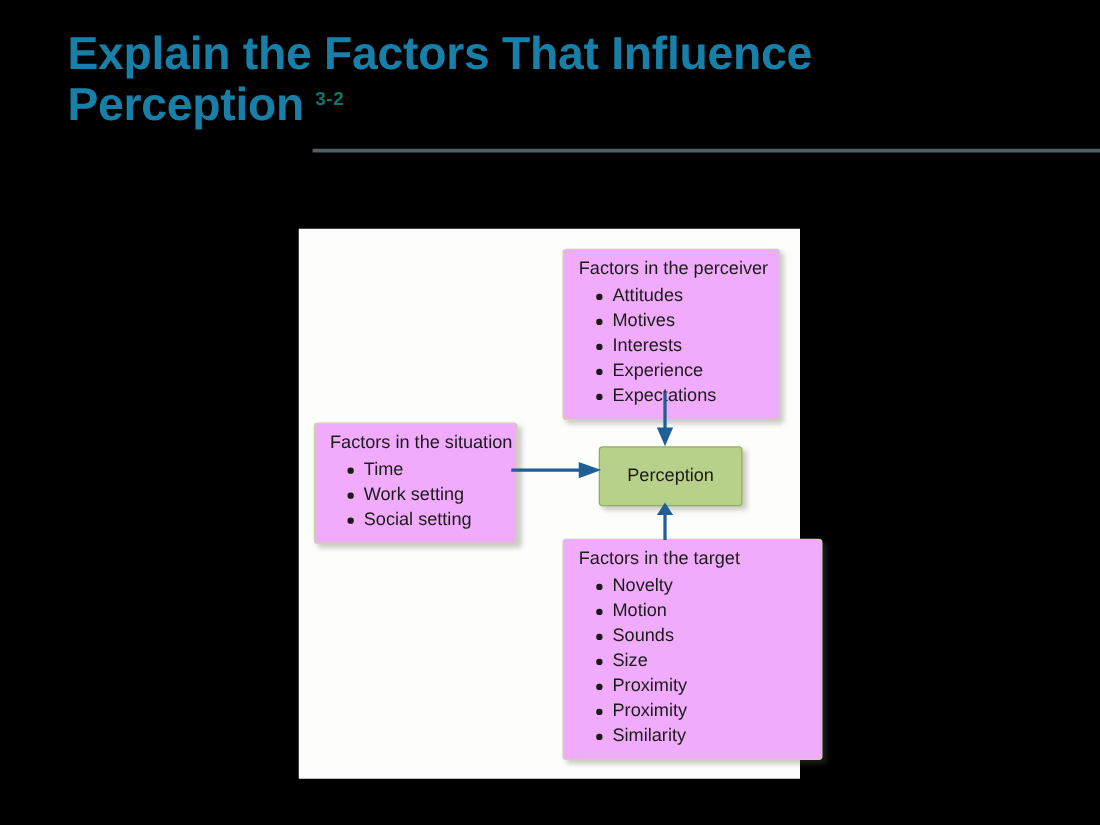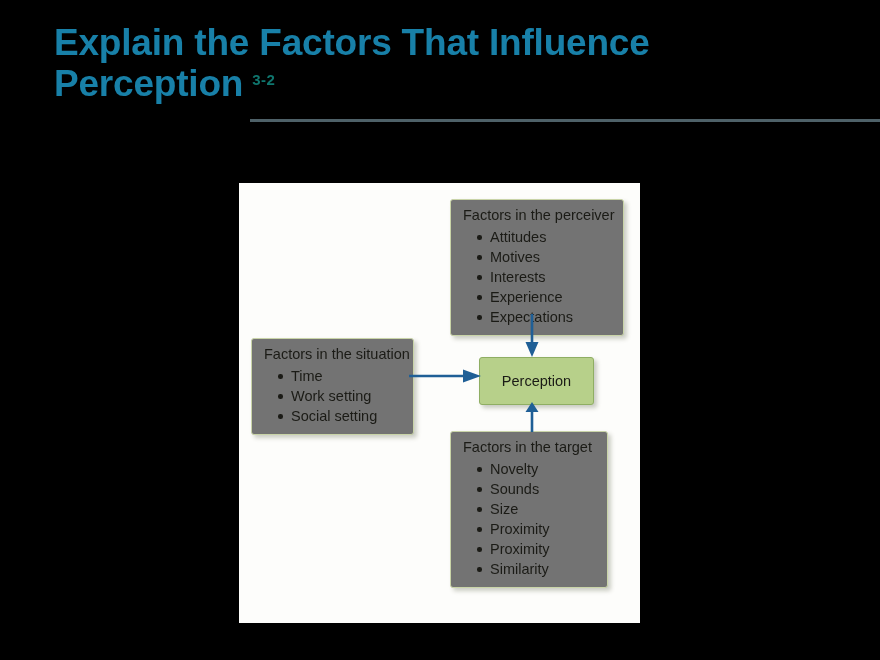--- a/index.html
+++ b/index.html
@@ -63,21 +63,21 @@
     left: 239px;
     top: 183px;
     width: 401px;
     height: 440px;
     background: #fdfdfb;
   }
 
   
   .factor-box {
     position: absolute;
-    background: #737373;
+    background: #f0abfc;
     border: 1px solid #c9d4a8;
     border-radius: 3px;
     box-shadow: 3px 3px 4px rgba(90,95,70,0.30);
     box-sizing: border-box;
     padding: 6px 10px 8px 12px;
   }
   .box-heading {
     font-family: "Liberation Sans", sans-serif;
     font-size: 14.5px;
     color: #1b1b16;
@@ -116,21 +116,21 @@
     width: 174px;
   }
   #box-situation {
     left: 12px;
     top: 155px;
     width: 163px;
   }
   #box-target {
     left: 211px;
     top: 248px;
-    width: 158px;
+    width: 208px;
   }
 
   
   #box-perception {
     position: absolute;
     left: 240px;
     top: 174px;
     width: 115px;
     height: 48px;
     background: #b7d08a;
@@ -188,20 +188,21 @@
       <li>Time</li>
       <li>Work setting</li>
       <li>Social setting</li>
     </ul>
   </div>
 
   <div class="factor-box" id="box-target">
     <div class="box-heading">Factors in the target</div>
     <ul class="box-list">
       <li>Novelty</li>
+      <li>Motion</li>
       <li>Sounds</li>
       <li>Size</li>
       <li>Proximity</li>
       <li>Proximity</li>
       <li>Similarity</li>
     </ul>
   </div>
 
   <div id="box-perception">
     <span id="perception-label">Perception</span>

